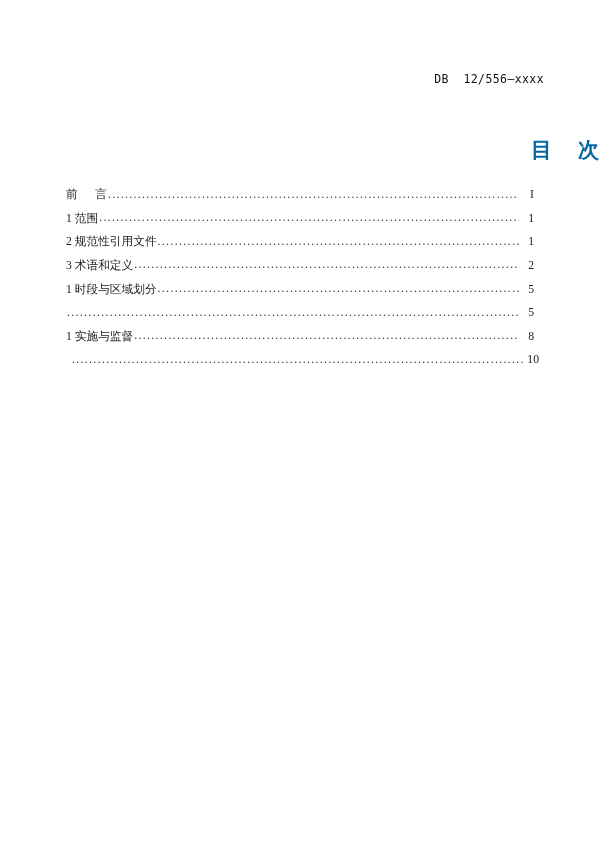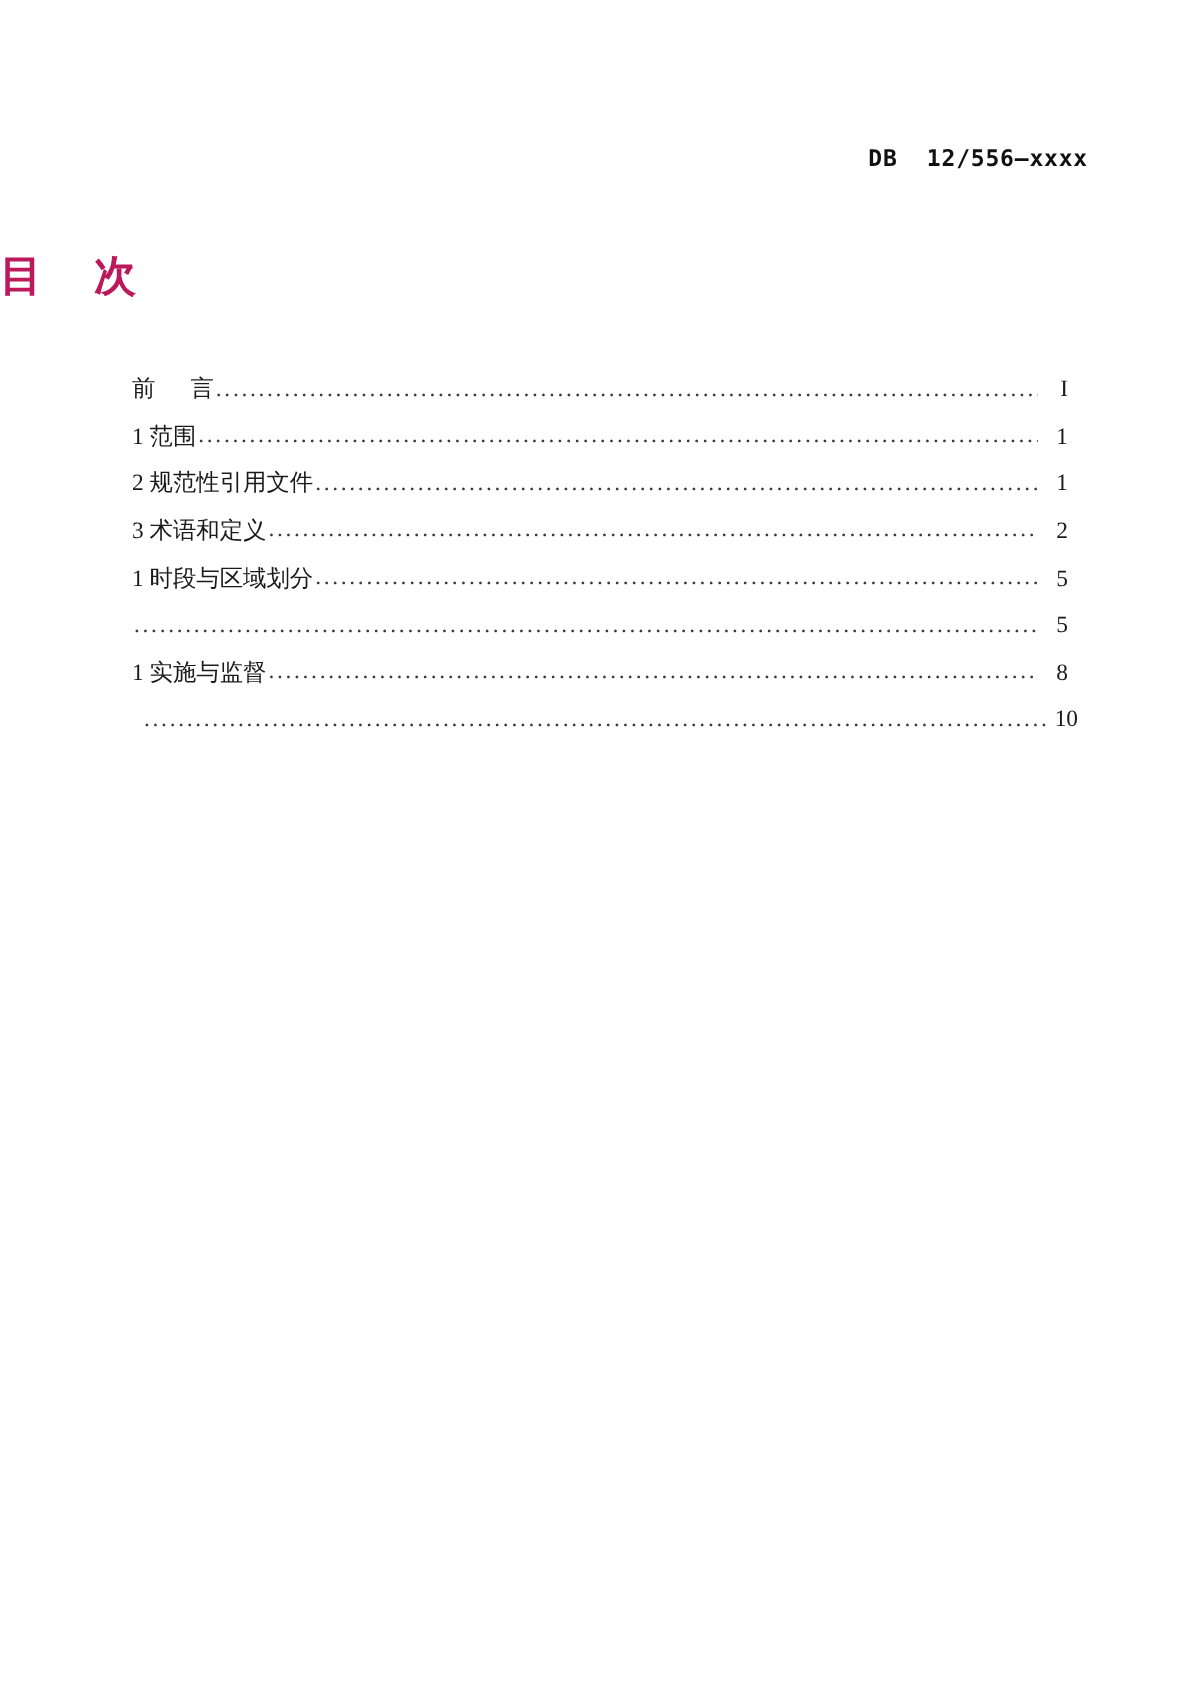--- a/index.html
+++ b/index.html
@@ -24,34 +24,33 @@
   
   .doc-header {
     position: absolute;
     top: 72px;
     right: 56px;
     font-family: "DejaVu Sans Mono", "Liberation Mono", monospace;
     font-size: 11.5px;
     letter-spacing: 0.4px;
     color: #111111;
     white-space: pre;
-    font-weight: bold;
   }
 
   
   .page-title {
     position: absolute;
-    top: 124px;
+    top: 136px;
     left: 0;
     right: 0;
-    text-align: left;
+    text-align: right;
     font-size: 21px;
     font-weight: bold;
     letter-spacing: 1px;
-    color: #be185d;
+    color: #0369a1;
     white-space: pre;
   }
 
   
   .toc {
     position: absolute;
     top: 183px;
     left: 66px;
     width: 468px;
   }

